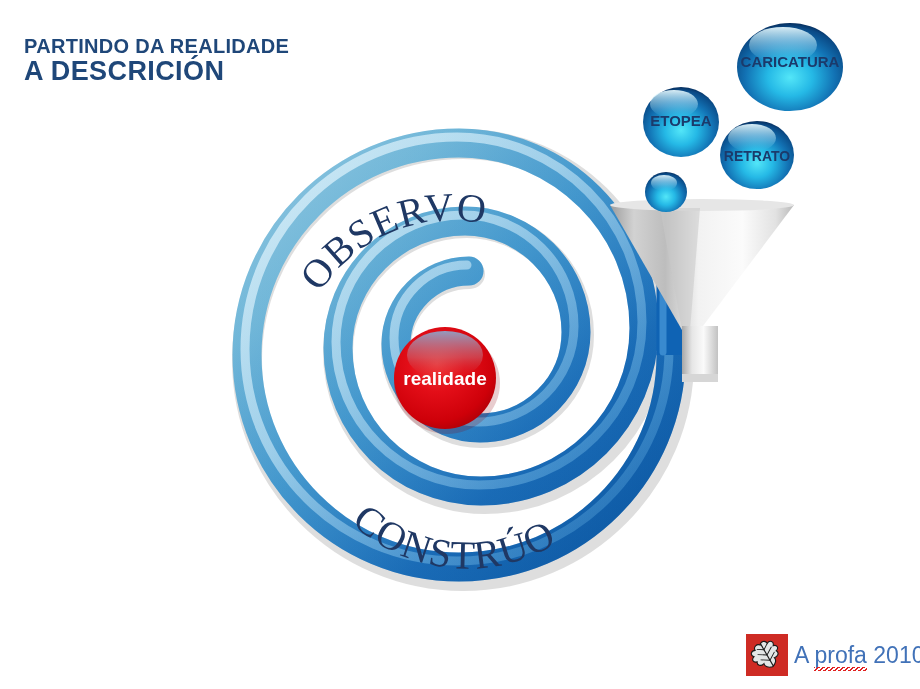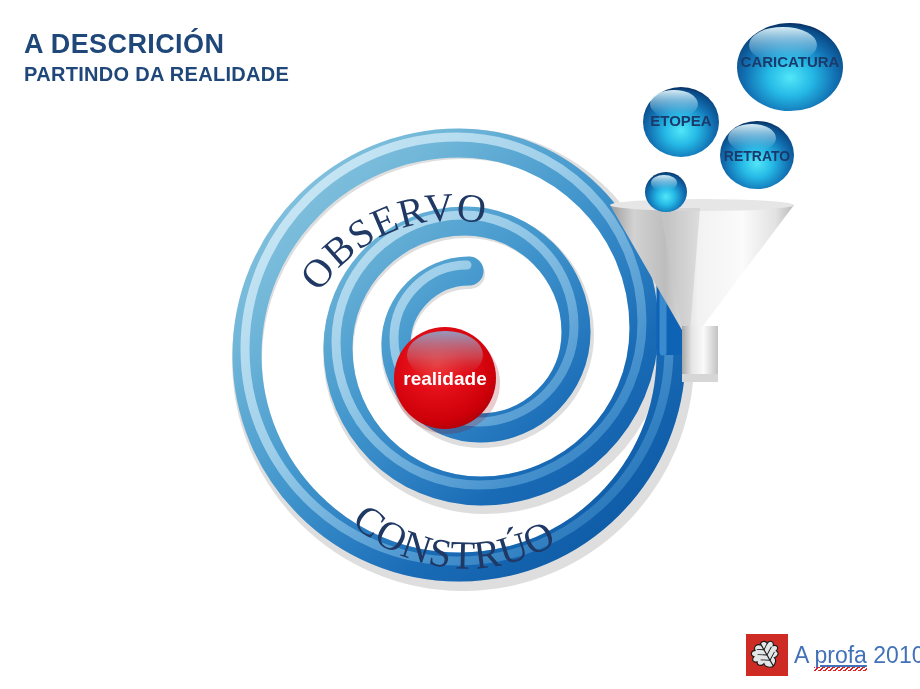--- a/index.html
+++ b/index.html
@@ -87,41 +87,40 @@
     font-family:"Liberation Sans", sans-serif;
     font-size:23px;
     color:#4172B8;
     white-space:nowrap;
     position:relative;
     line-height:1;
   }
   .spell-underline{
     position:relative;
     display:inline-block;
-    text-decoration:underline;
   }
   .spell-underline::after{
     content:"";
     position:absolute;
     left:0;right:0;bottom:-4px;
     height:4px;
     background-image:
       repeating-linear-gradient(135deg,#E02020 0 1.4px,transparent 1.4px 2.8px);
     background-size:5px 4px;
     background-repeat:repeat-x;
   }
 </style>
 </head>
 <body>
 
 <div id="slide">
 
   <div id="title-block">
+    <div id="title-sub">PARTINDO DA REALIDADE</div>
     <div id="title-main">A DESCRICIÓN</div>
-    <div id="title-sub">PARTINDO DA REALIDADE</div>
   </div>
 
   <svg id="diagram" viewBox="0 0 920 689">
     <defs>
 
       <linearGradient id="spiralGrad" x1="0" y1="0" x2="1" y2="1">
         <stop offset="0%" stop-color="#A9DCF0"></stop>
         <stop offset="22%" stop-color="#84CBE8"></stop>
         <stop offset="45%" stop-color="#4FA8DC"></stop>
         <stop offset="70%" stop-color="#1F76C4"></stop>

